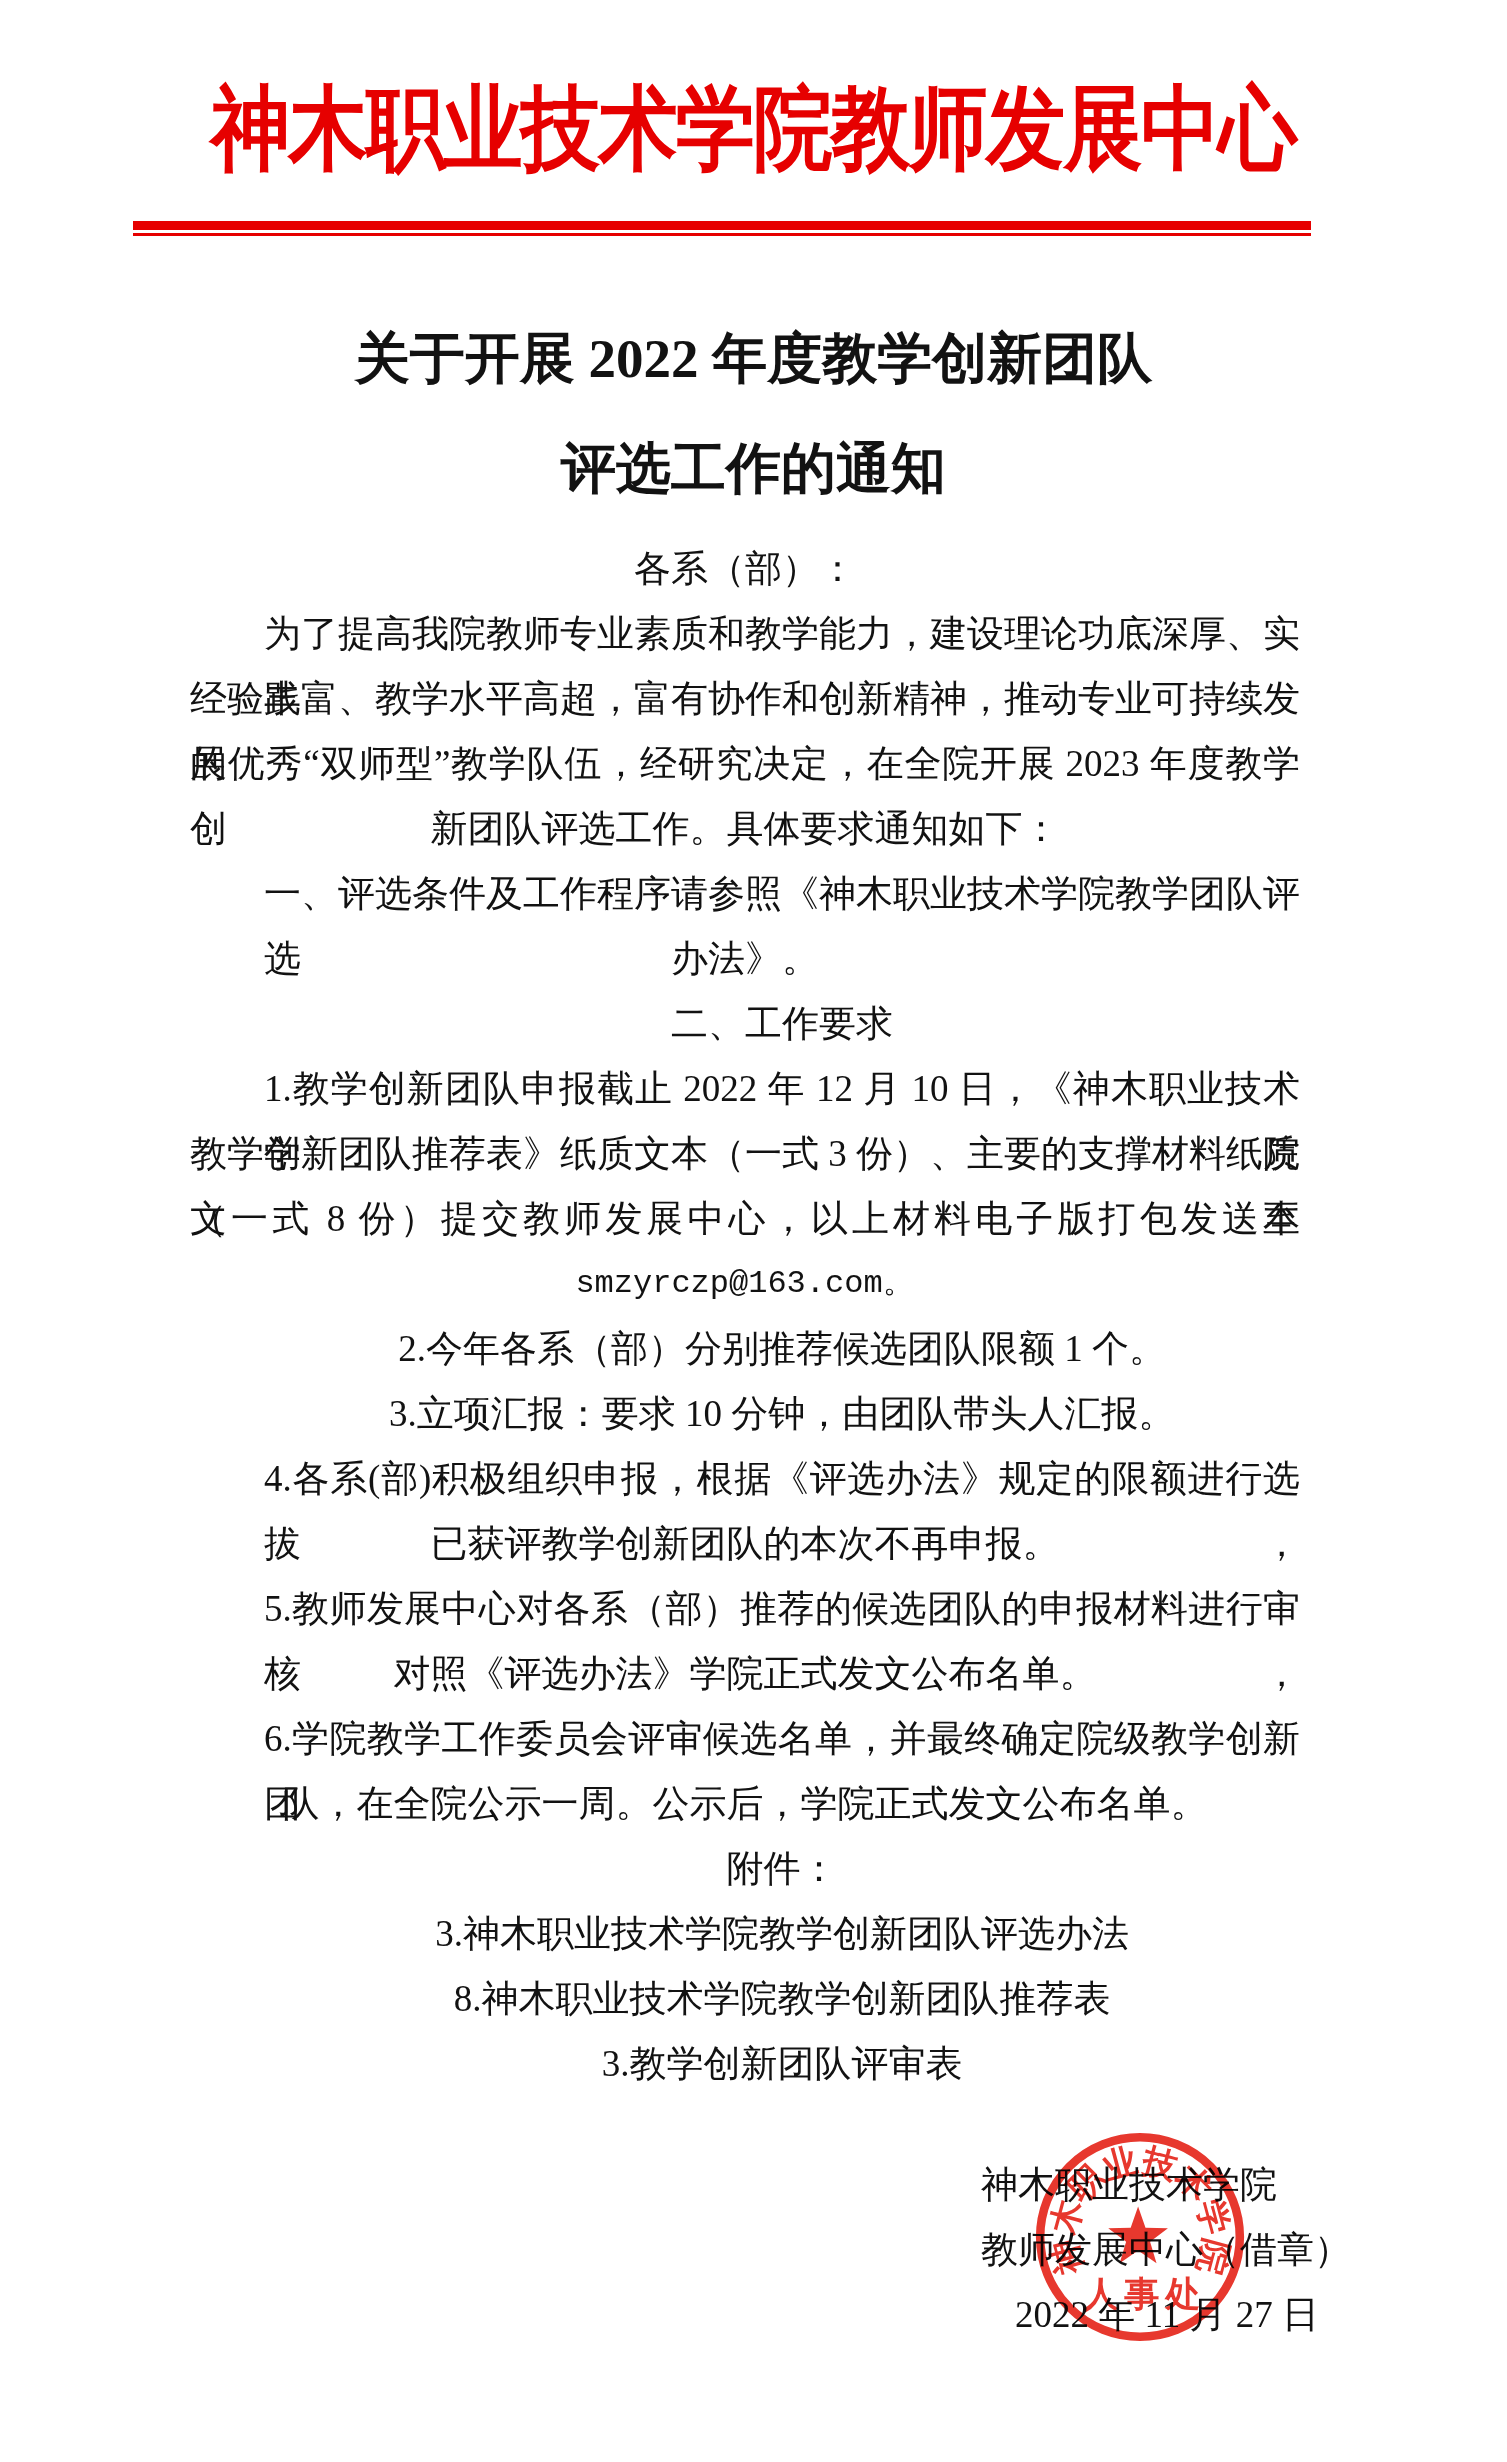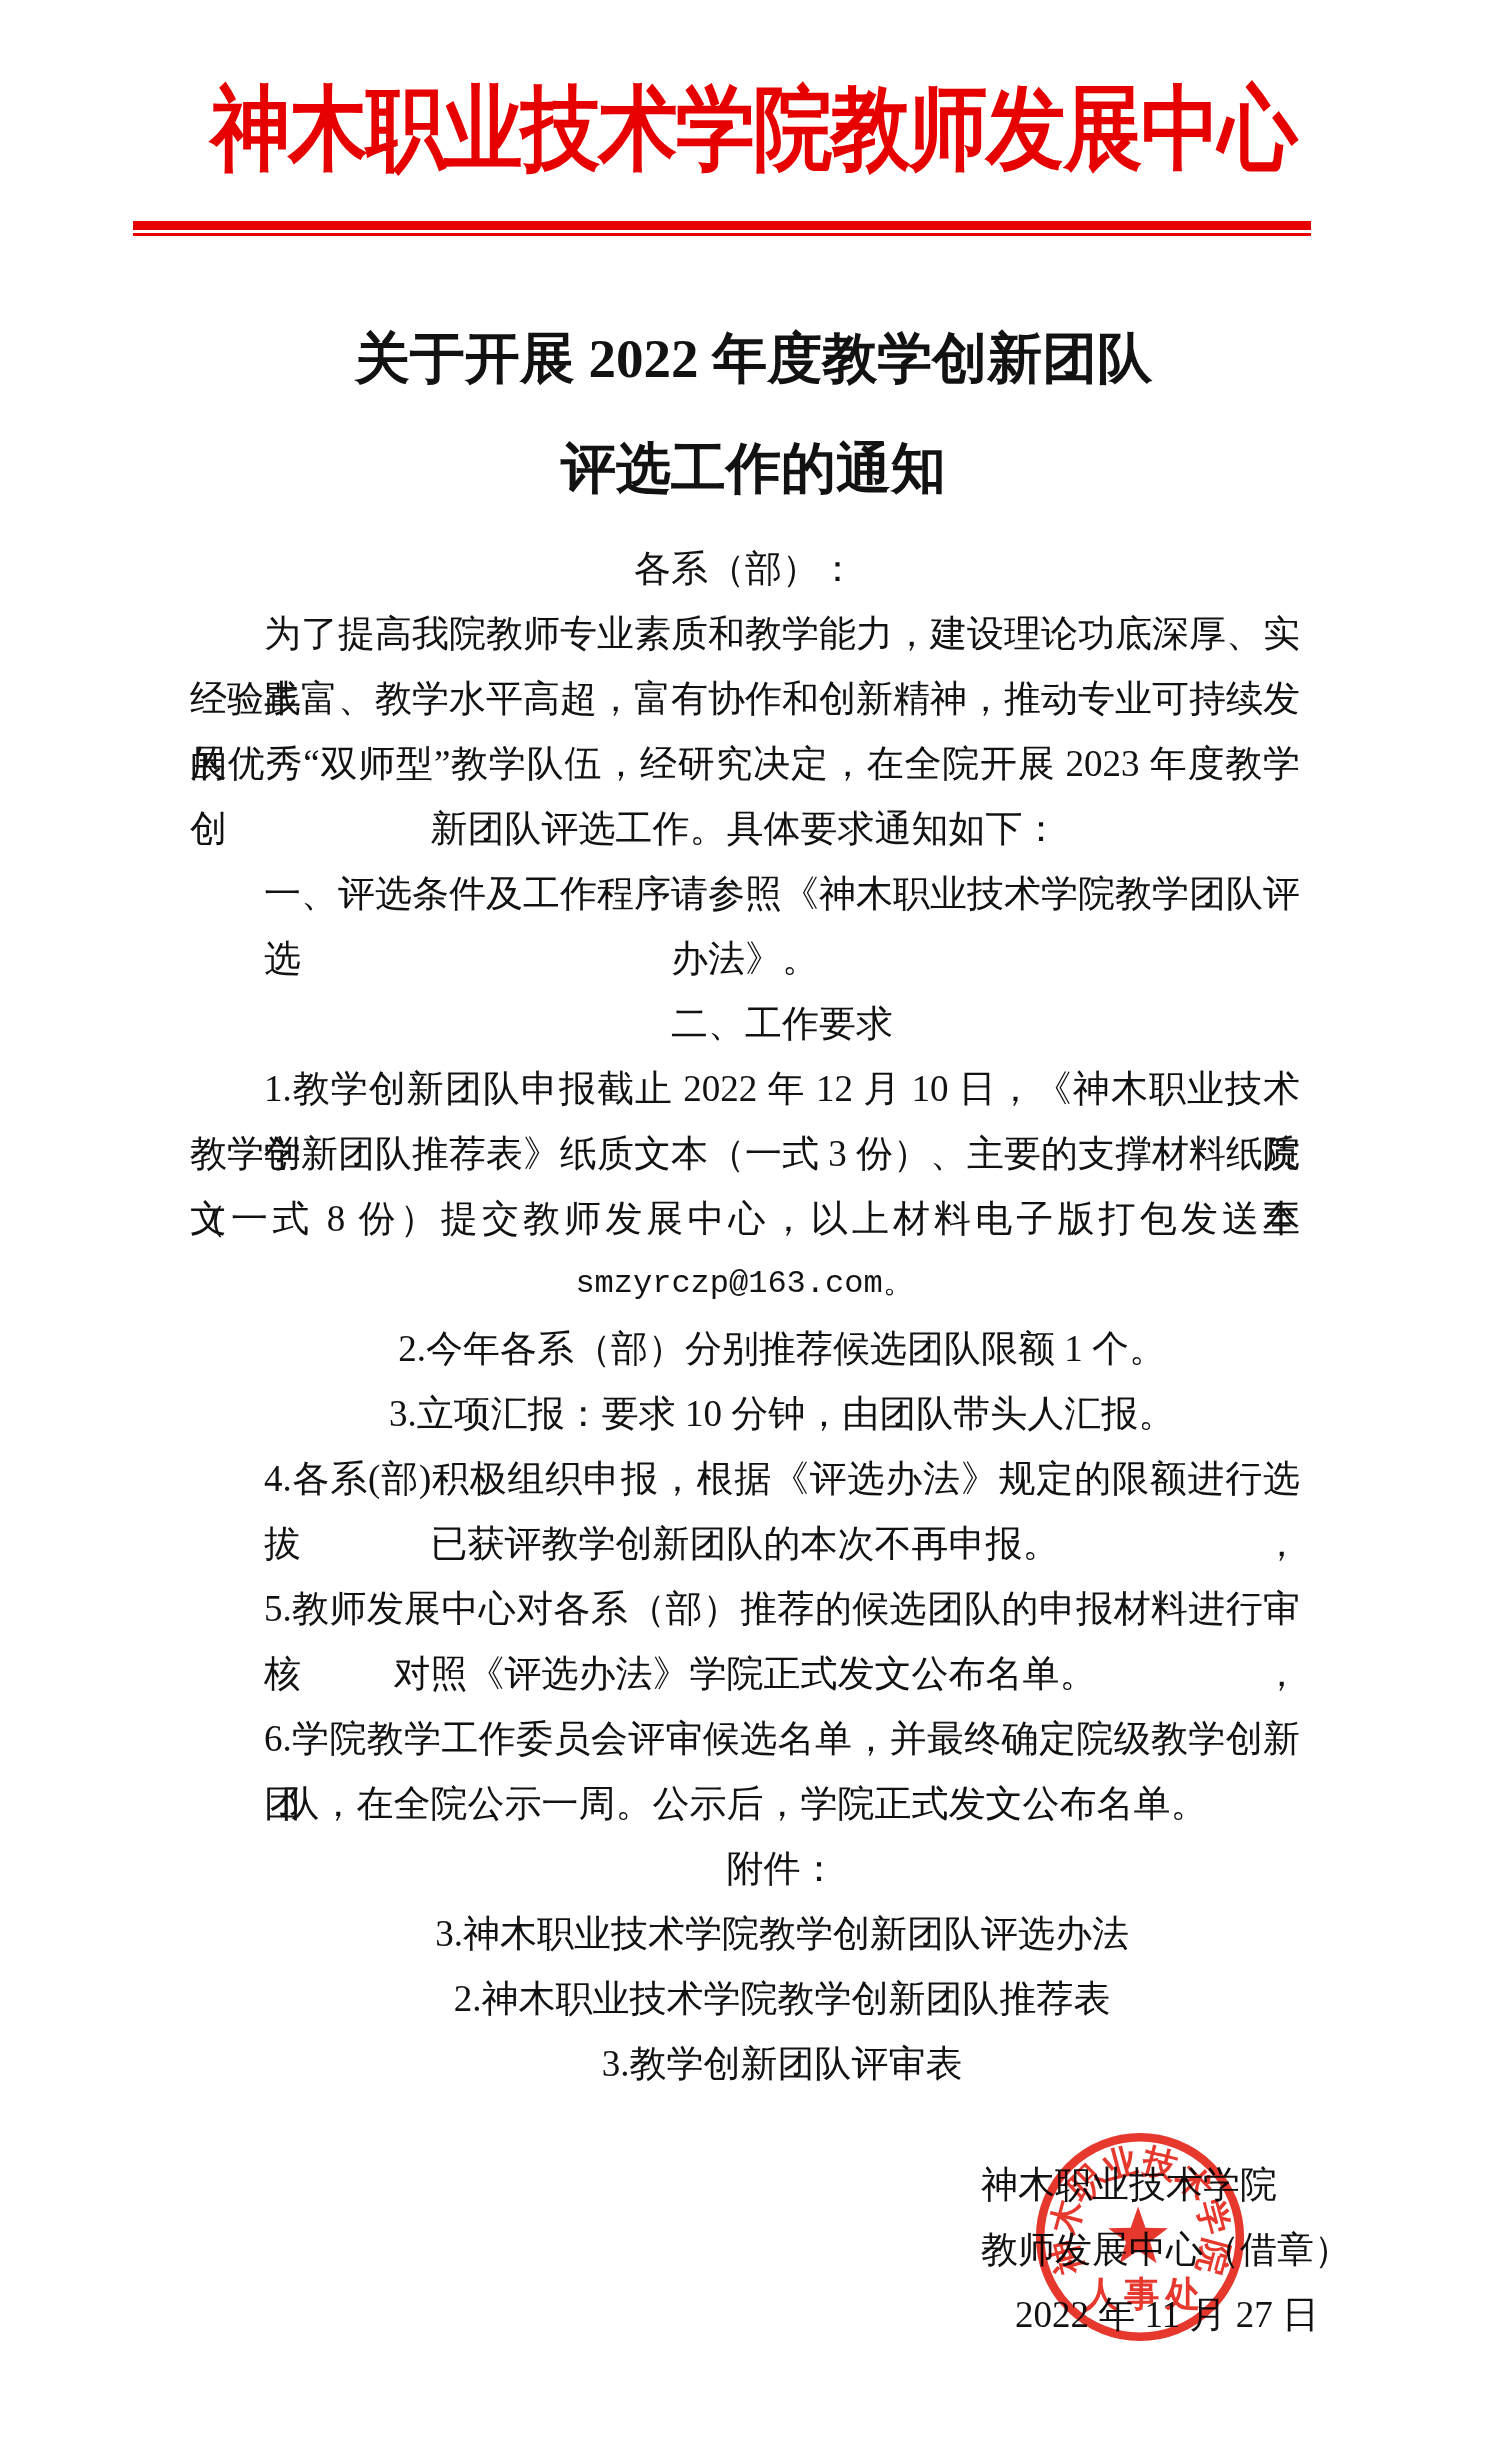--- a/index.html
+++ b/index.html
@@ -56,21 +56,21 @@
     <div class="bl indent">2.今年各系（部）分别推荐候选团队限额 1 个。</div>
     <div class="bl indent">3.立项汇报：要求 10 分钟，由团队带头人汇报。</div>
     <div class="bl indent fill">4.各系(部)积极组织申报，根据《评选办法》规定的限额进行选拔，</div>
     <div class="bl">已获评教学创新团队的本次不再申报。</div>
     <div class="bl indent fill">5.教师发展中心对各系（部）推荐的候选团队的申报材料进行审核，</div>
     <div class="bl">对照《评选办法》学院正式发文公布名单。</div>
     <div class="bl indent fill">6.学院教学工作委员会评审候选名单，并最终确定院级教学创新团</div>
     <div class="bl">队，在全院公示一周。公示后，学院正式发文公布名单。</div>
     <div class="bl indent">附件：</div>
     <div class="bl indent">3.神木职业技术学院教学创新团队评选办法</div>
-    <div class="bl indent">2.神木职业技术学院教学创新团队推荐表</div>
+    <div class="bl indent">8.神木职业技术学院教学创新团队推荐表</div>
     <div class="bl indent">3.教学创新团队评审表</div>
   </div>
 
   <div class="sig-block">
     <div class="sig-line">神木职业技术学院</div>
     <div class="sig-line">教师发展中心（借章）</div>
     <div class="sig-line sig-date">2022 年 11 月 27 日</div>
   </div>
 
   <svg class="seal" width="270" height="270" viewBox="1058 2212 284 284">

